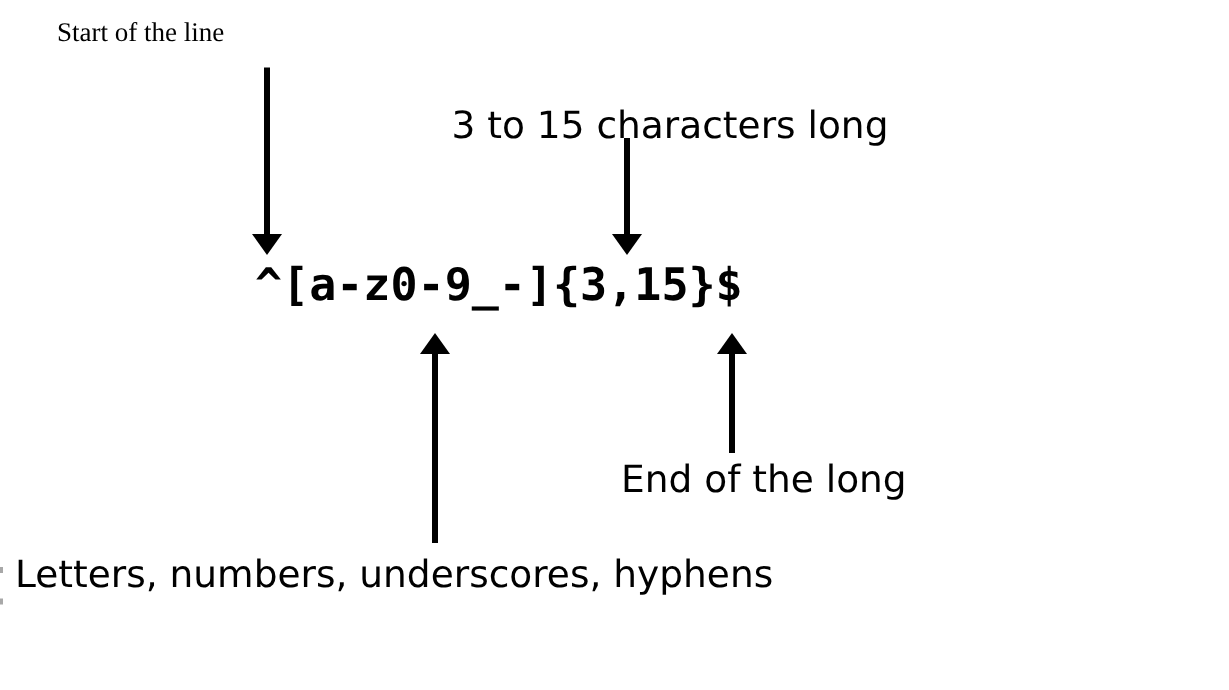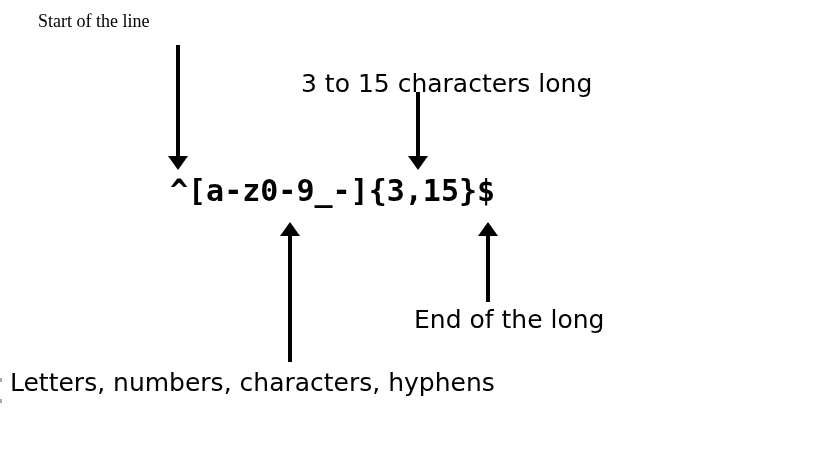--- a/index.html
+++ b/index.html
@@ -123,20 +123,20 @@
     <span class="shaft"></span>
   </div>
 
   <div class="arrow up" id="arrow-end">
     <span class="head"></span>
     <span class="shaft"></span>
   </div>
 
   <div class="label sans-label" id="lbl-end">End of the long</div>
 
-  <div class="label sans-label" id="lbl-charclass">Letters, numbers, characters, hyphens</div>
+  <div class="label sans-label" id="lbl-charclass">Letters, numbers, underscores, hyphens</div>
 
   <div class="edge-artifact">
     <span class="dot-top"></span>
     <span class="dot-bottom"></span>
   </div>
 
 </div>
 
 </body></html>

